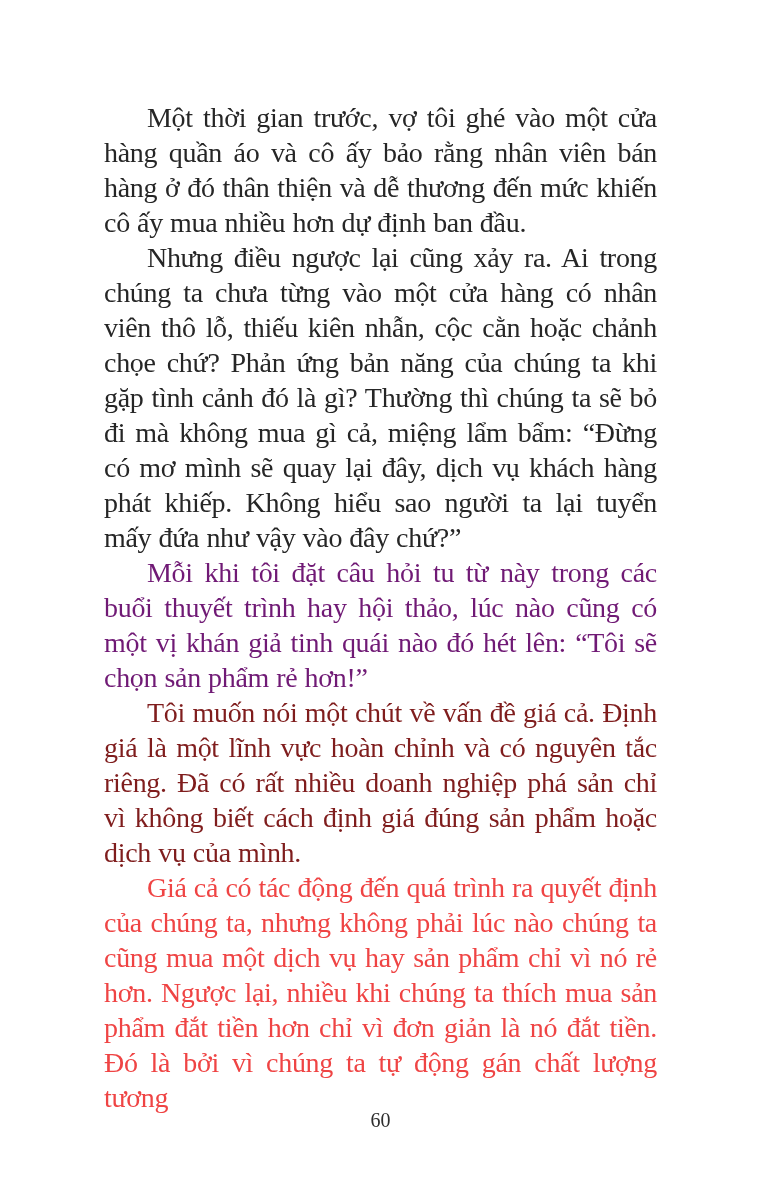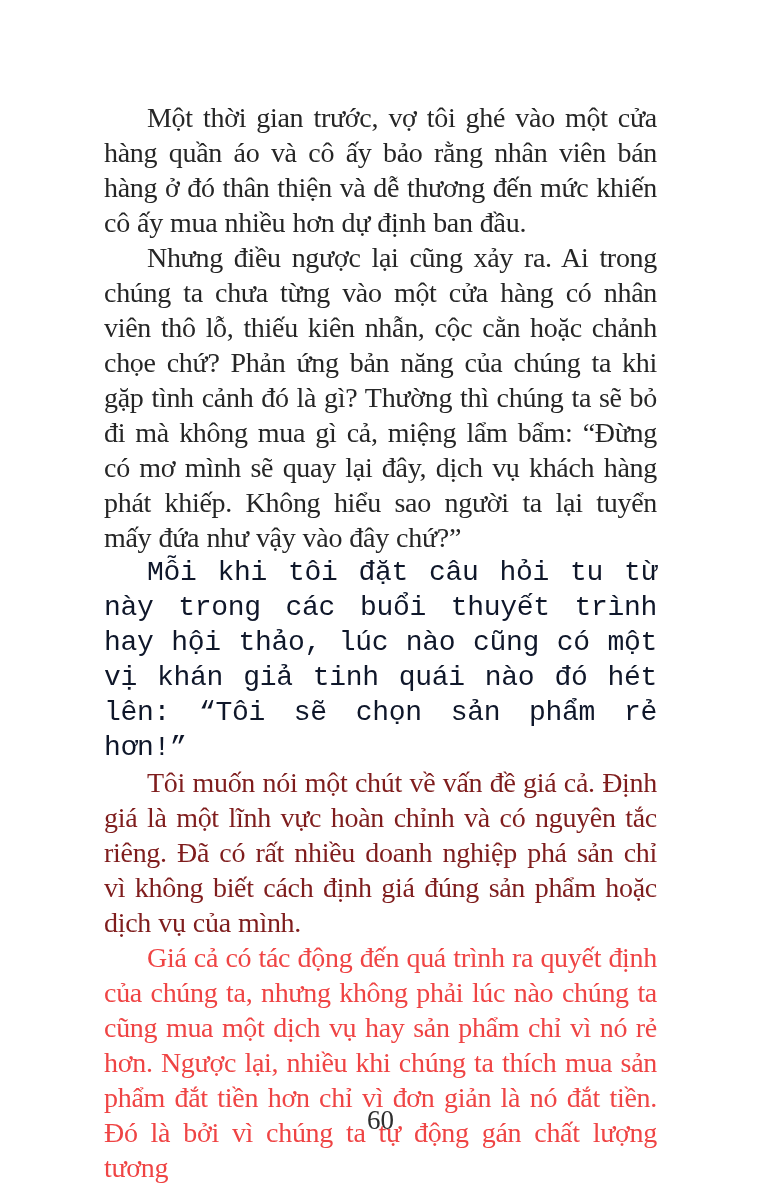--- a/index.html
+++ b/index.html
@@ -35,30 +35,30 @@
     text-indent: 43px;
     letter-spacing: -0.3px;
     word-spacing: 0.5px;
   }
   .page-number {
     position: absolute;
     top: 1104px;
     left: 0;
     width: 761px;
     text-align: center;
-    font-size: 27px;
+    font-size: 20px;
     line-height: 32px;
     color: #2e2e2e;
   }
 </style>
 </head>
 <body style="background: rgb(255, 255, 255);">
 
 <div class="page">
   <div class="text-block">
     <p class="para" style="color: rgb(38, 38, 38);">Một thời gian trước, vợ tôi ghé vào một cửa hàng quần áo và cô ấy bảo rằng nhân viên bán hàng ở đó thân thiện và dễ thương đến mức khiến cô ấy mua nhiều hơn dự định ban đầu.</p>
     <p class="para" style="color: rgb(38, 38, 38);">Nhưng điều ngược lại cũng xảy ra. Ai trong chúng ta chưa từng vào một cửa hàng có nhân viên thô lỗ, thiếu kiên nhẫn, cộc cằn hoặc chảnh chọe chứ? Phản ứng bản năng của chúng ta khi gặp tình cảnh đó là gì? Thường thì chúng ta sẽ bỏ đi mà không mua gì cả, miệng lẩm bẩm: “Đừng có mơ mình sẽ quay lại đây, dịch vụ khách hàng phát khiếp. Không hiểu sao người ta lại tuyển mấy đứa như vậy vào đây chứ?”</p>
-    <p class="para" style="color: #0f172a; font-family: Liberation Mono, monospace;">Mỗi khi tôi đặt câu hỏi tu từ này trong các buổi thuyết trình hay hội thảo, lúc nào cũng có một vị khán giả tinh quái nào đó hét lên: “Tôi sẽ chọn sản phẩm rẻ hơn!”</p>
+    <p class="para" style="color: #701a75;">Mỗi khi tôi đặt câu hỏi tu từ này trong các buổi thuyết trình hay hội thảo, lúc nào cũng có một vị khán giả tinh quái nào đó hét lên: “Tôi sẽ chọn sản phẩm rẻ hơn!”</p>
     <p class="para" style="color: #7f1d1d;">Tôi muốn nói một chút về vấn đề giá cả. Định giá là một lĩnh vực hoàn chỉnh và có nguyên tắc riêng. Đã có rất nhiều doanh nghiệp phá sản chỉ vì không biết cách định giá đúng sản phẩm hoặc dịch vụ của mình.</p>
     <p class="para" style="color: #ef4444;">Giá cả có tác động đến quá trình ra quyết định của chúng ta, nhưng không phải lúc nào chúng ta cũng mua một dịch vụ hay sản phẩm chỉ vì nó rẻ hơn. Ngược lại, nhiều khi chúng ta thích mua sản phẩm đắt tiền hơn chỉ vì đơn giản là nó đắt tiền. Đó là bởi vì chúng ta tự động gán chất lượng tương</p>
   </div>
   <div class="page-number">60</div>
 </div>
 
 </body></html>

